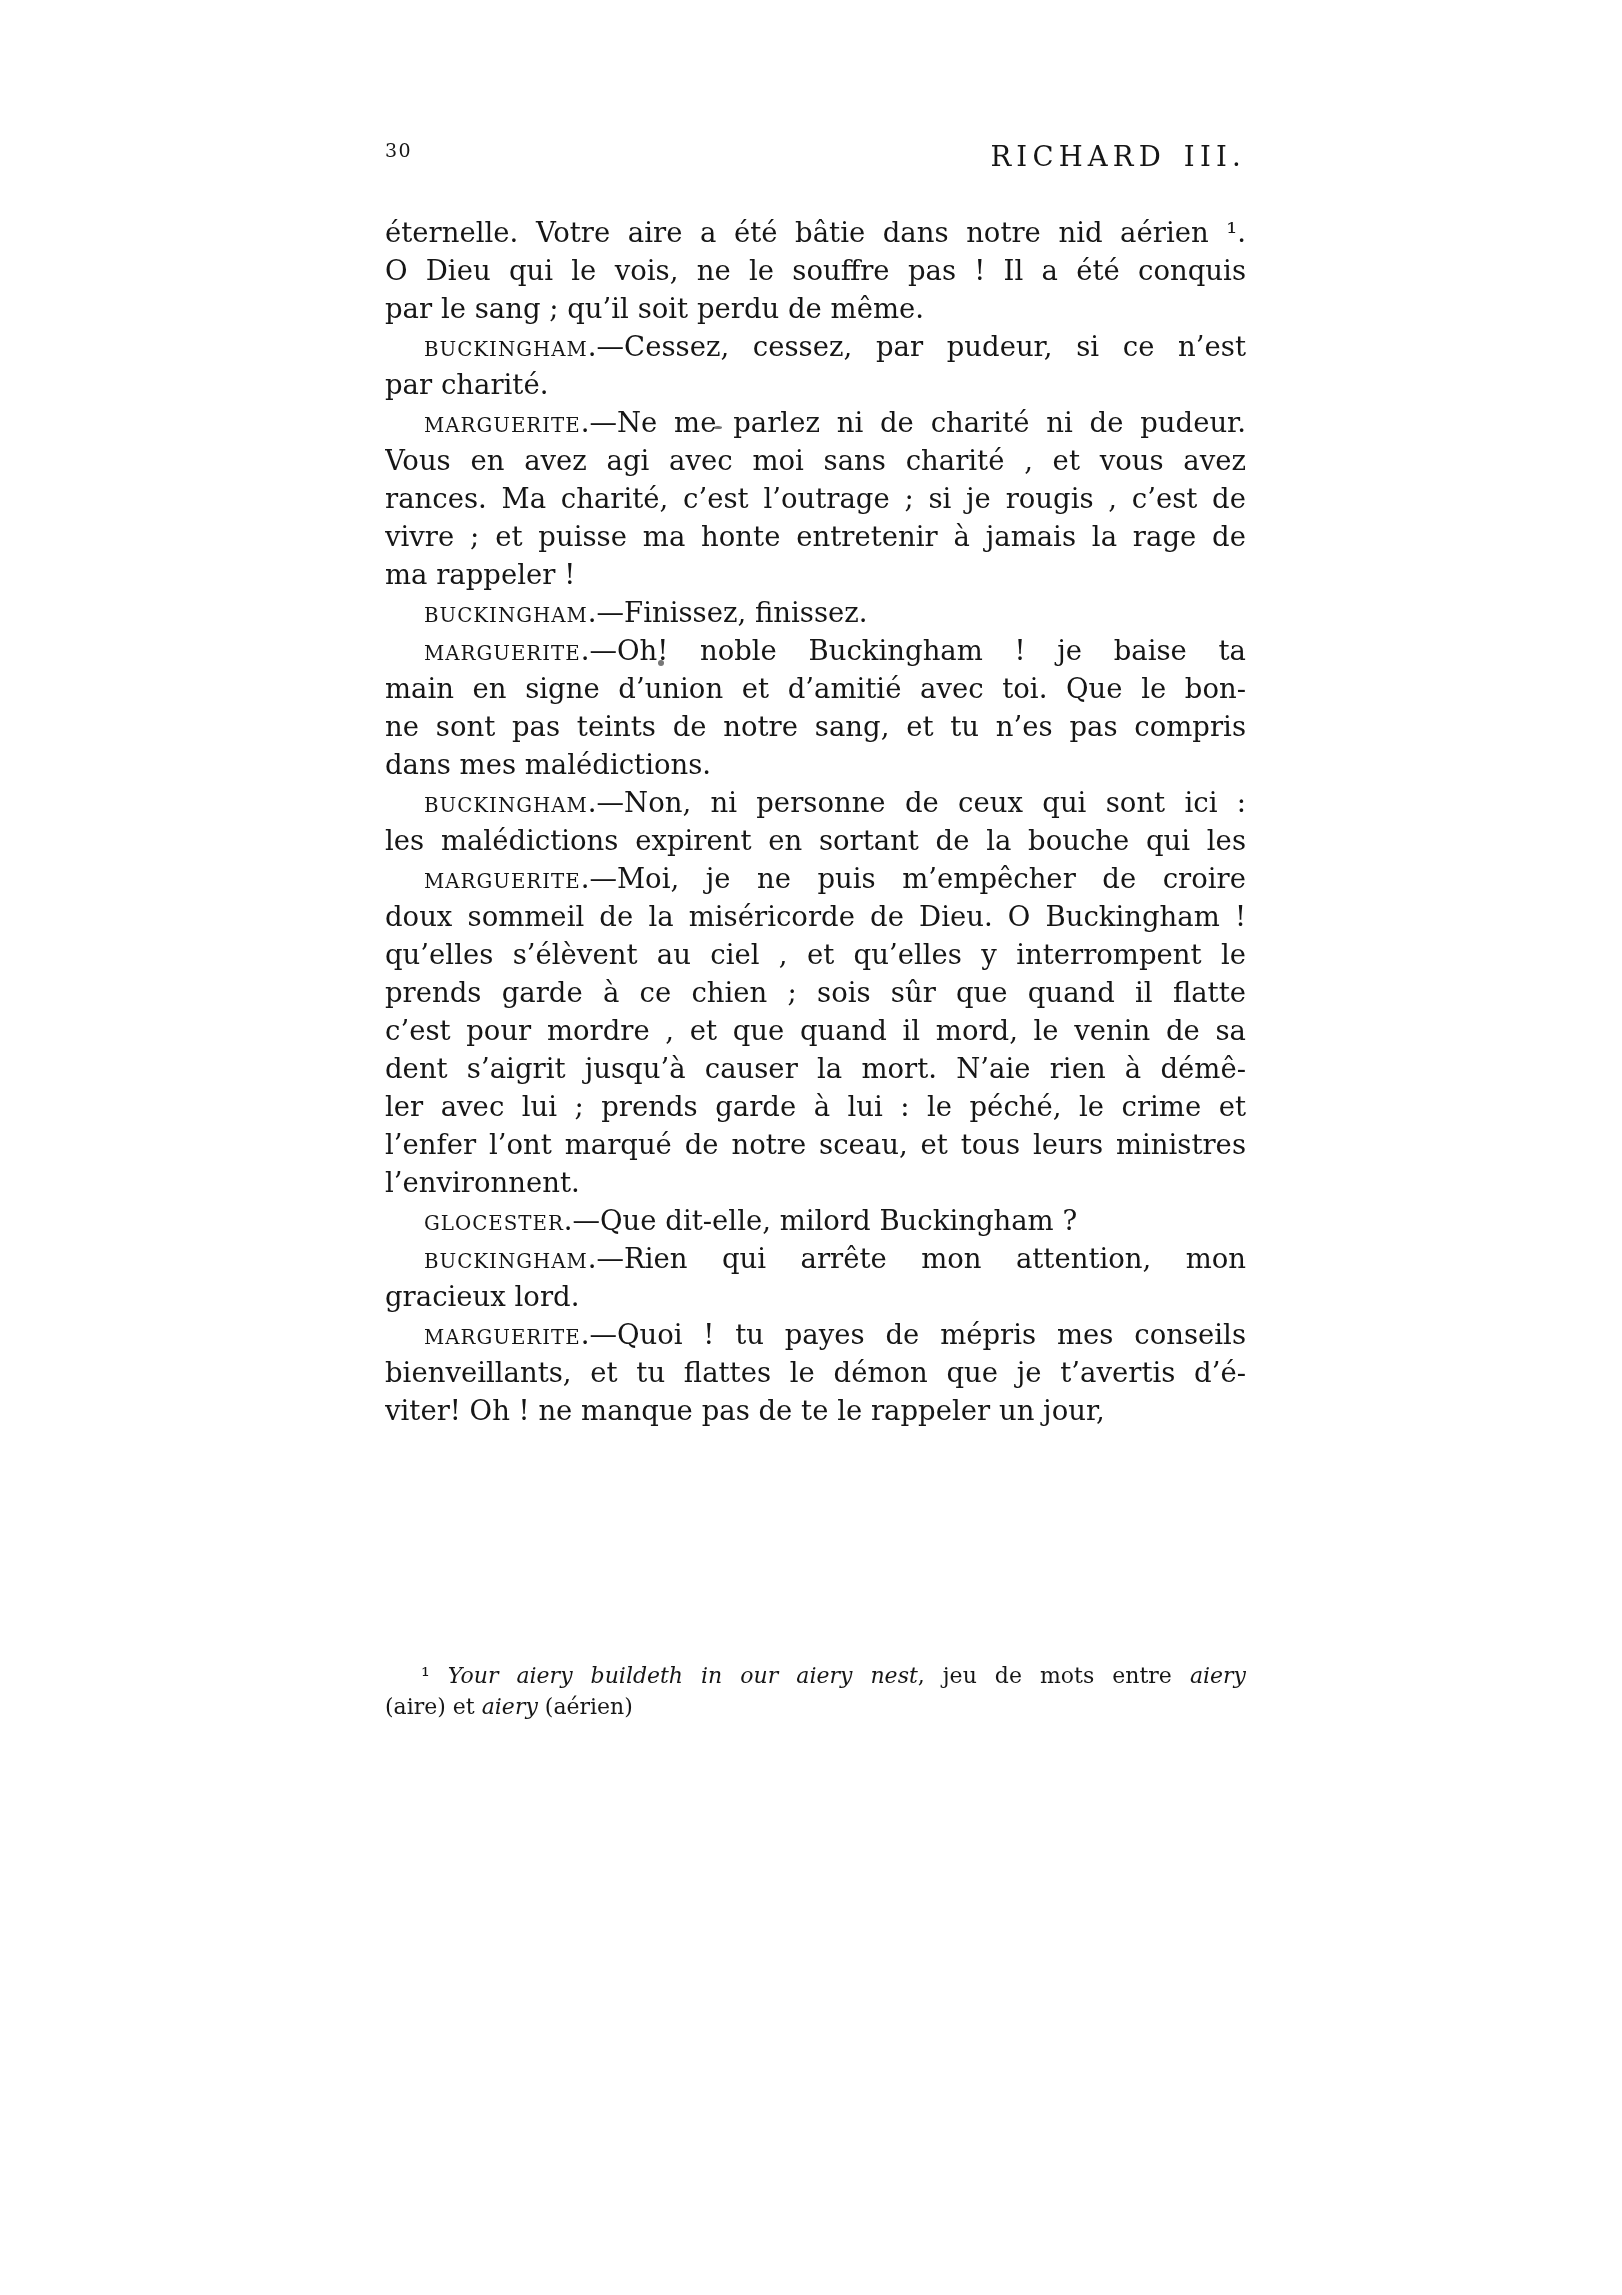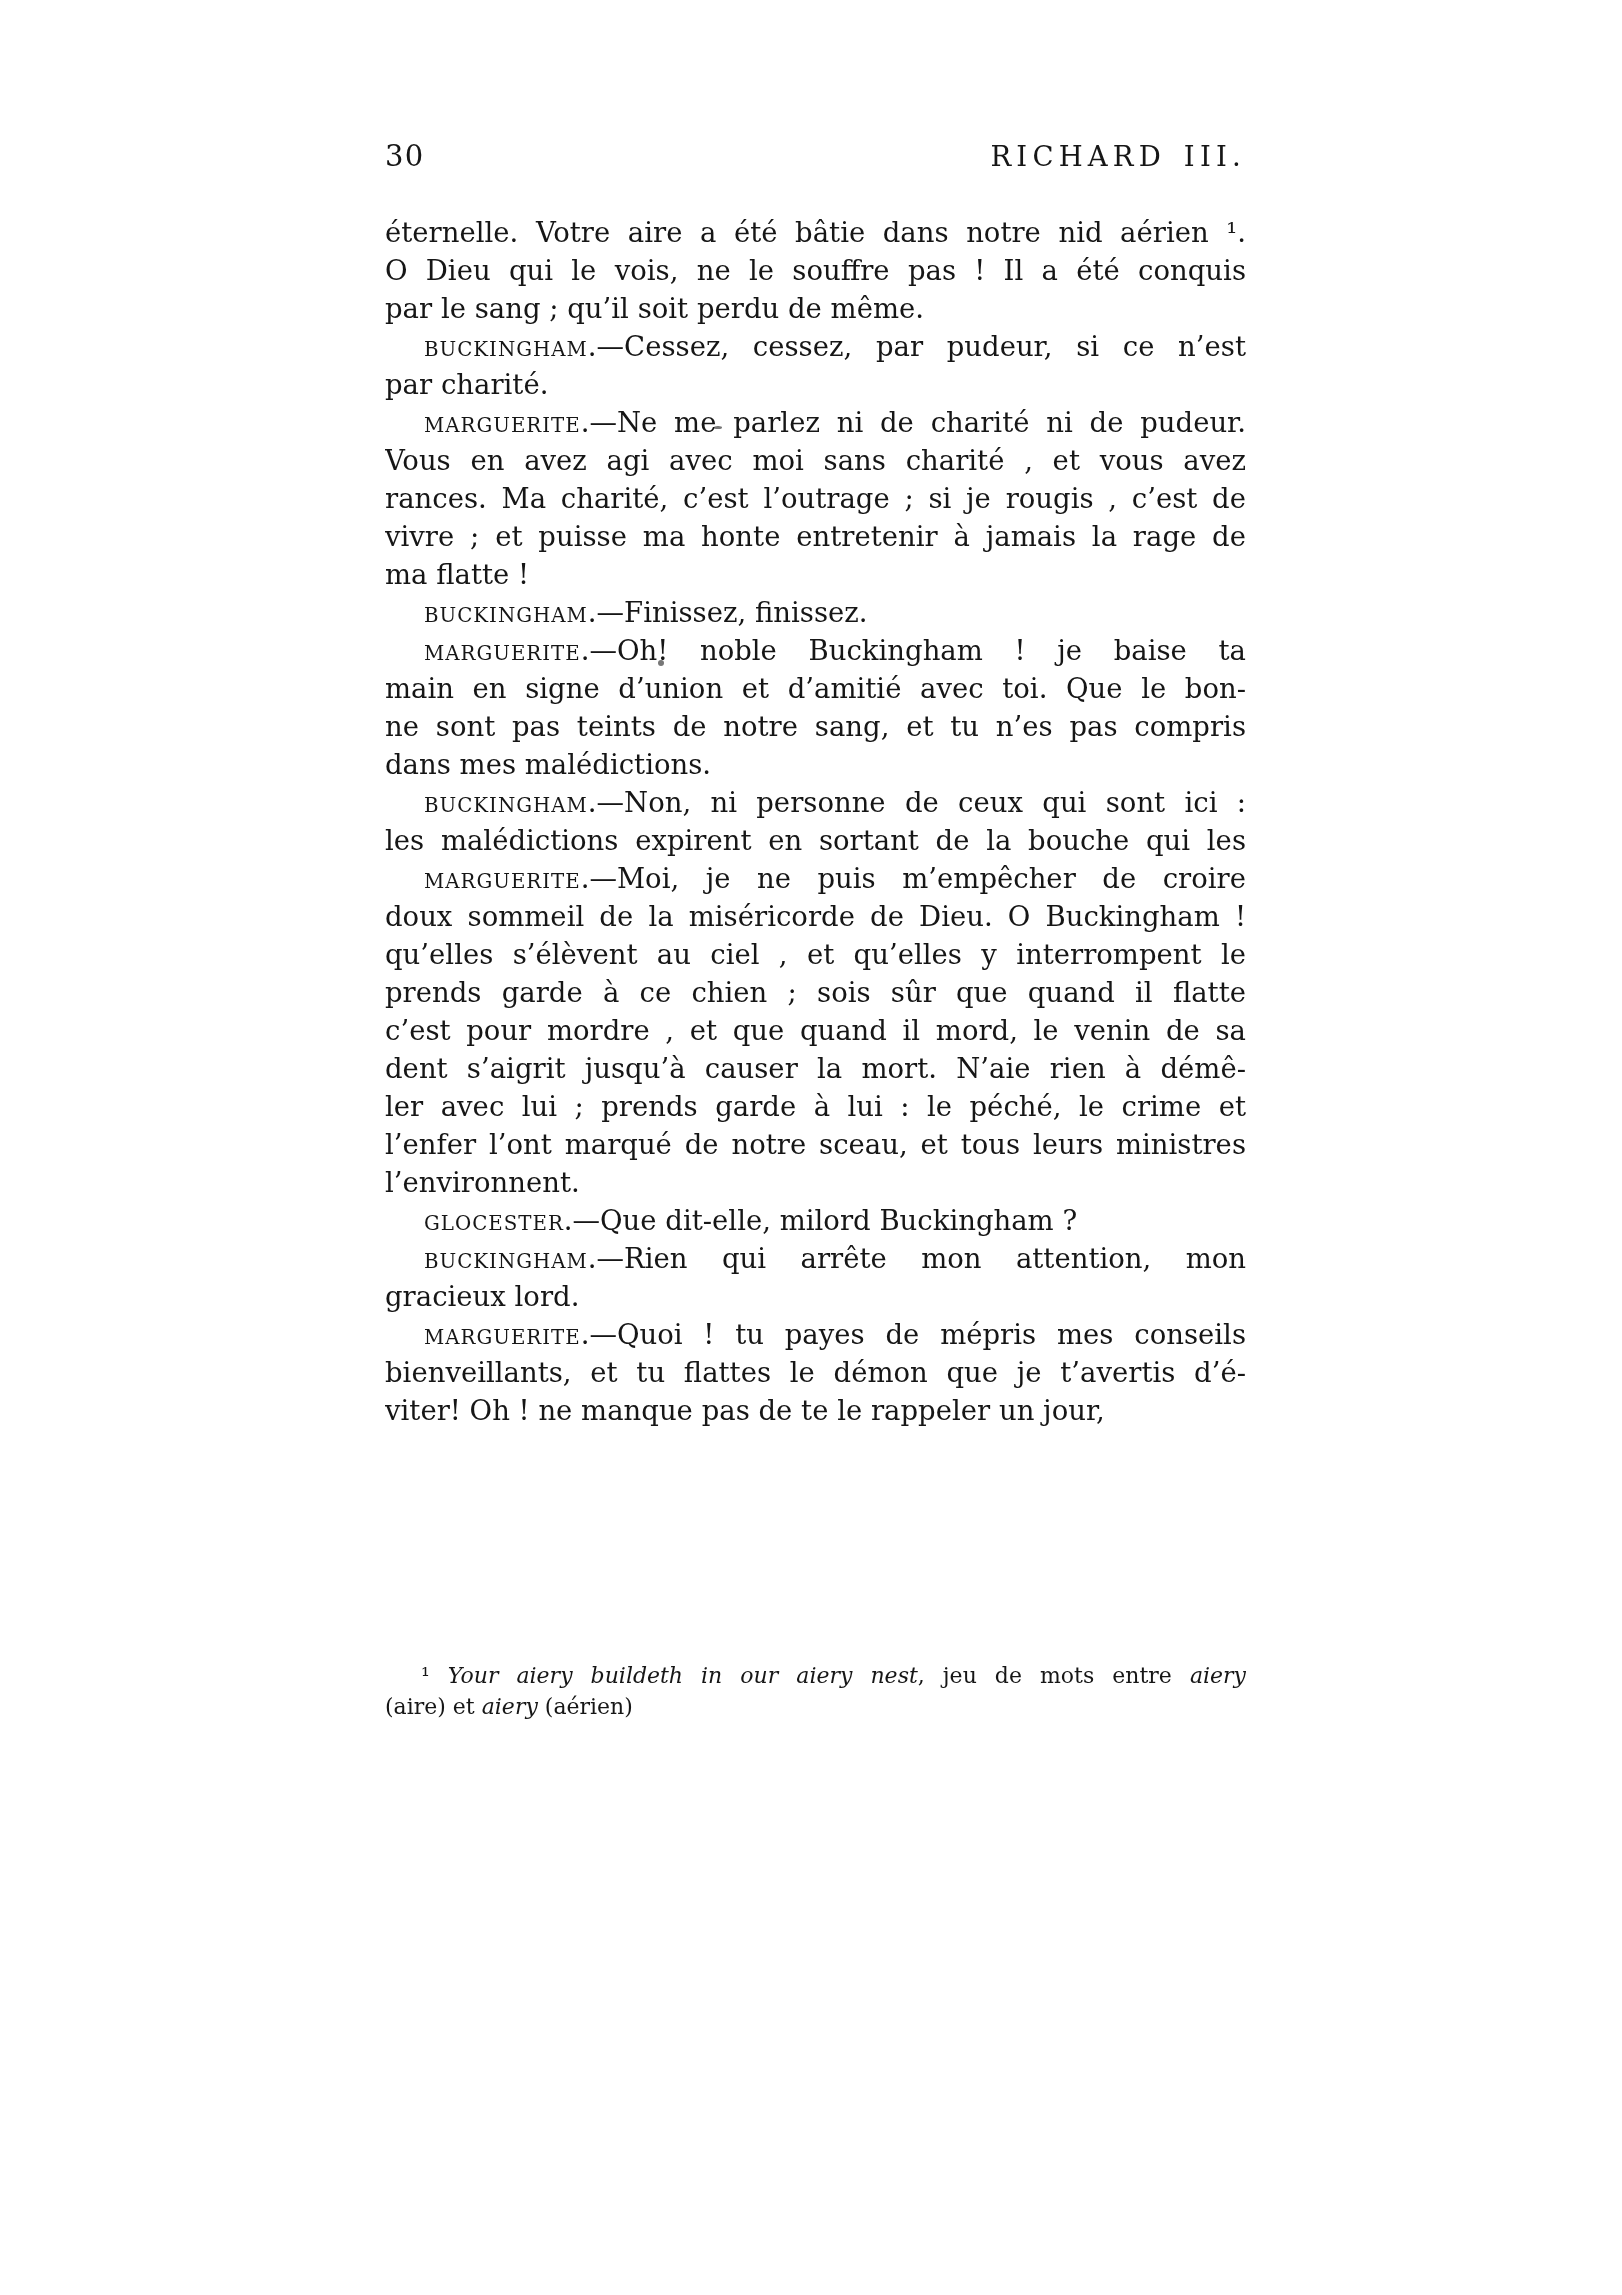--- a/index.html
+++ b/index.html
@@ -21,21 +21,21 @@
     position: absolute;
     top: 139px;
     left: 385px;
     width: 861px;
     height: 37px;
   }
   .page-number {
     position: absolute;
     left: 0;
     top: 0;
-    font-size: 29px;
+    font-size: 19px;
     letter-spacing: 1.3px;
   }
   .head-title {
     position: absolute;
     left: 0;
     right: 0;
     top: 1.3px;
     text-align: right;
     font-size: 27.5px;
     letter-spacing: 5.2px;
@@ -102,21 +102,21 @@
       </div>
       <div class="paragraph">
         <div class="line indent"><span class="speaker">BUCKINGHAM</span><span>.—Cessez, cessez, par pudeur, si ce n’est</span></div>
         <div class="line last">par charité.</div>
       </div>
       <div class="paragraph">
         <div class="line indent"><span class="speaker">MARGUERITE</span><span>.—Ne me parlez ni de charité ni de pudeur.</span></div>
         <div class="line">Vous en avez agi avec moi sans charité , et vous avez</div>
         <div class="line">rances. Ma charité, c’est l’outrage ; si je rougis , c’est de</div>
         <div class="line">vivre ; et puisse ma honte entretenir à jamais la rage de</div>
-        <div class="line last">ma flatte !</div>
+        <div class="line last">ma rappeler !</div>
       </div>
       <div class="paragraph">
         <div class="line last indent"><span class="speaker">BUCKINGHAM</span><span>.—Finissez, finissez.</span></div>
       </div>
       <div class="paragraph">
         <div class="line indent"><span class="speaker">MARGUERITE</span><span>.—Oh! noble Buckingham ! je baise ta</span></div>
         <div class="line">main en signe d’union et d’amitié avec toi. Que le bon-</div>
         <div class="line">ne sont pas teints de notre sang, et tu n’es pas compris</div>
         <div class="line last">dans mes malédictions.</div>
       </div>

